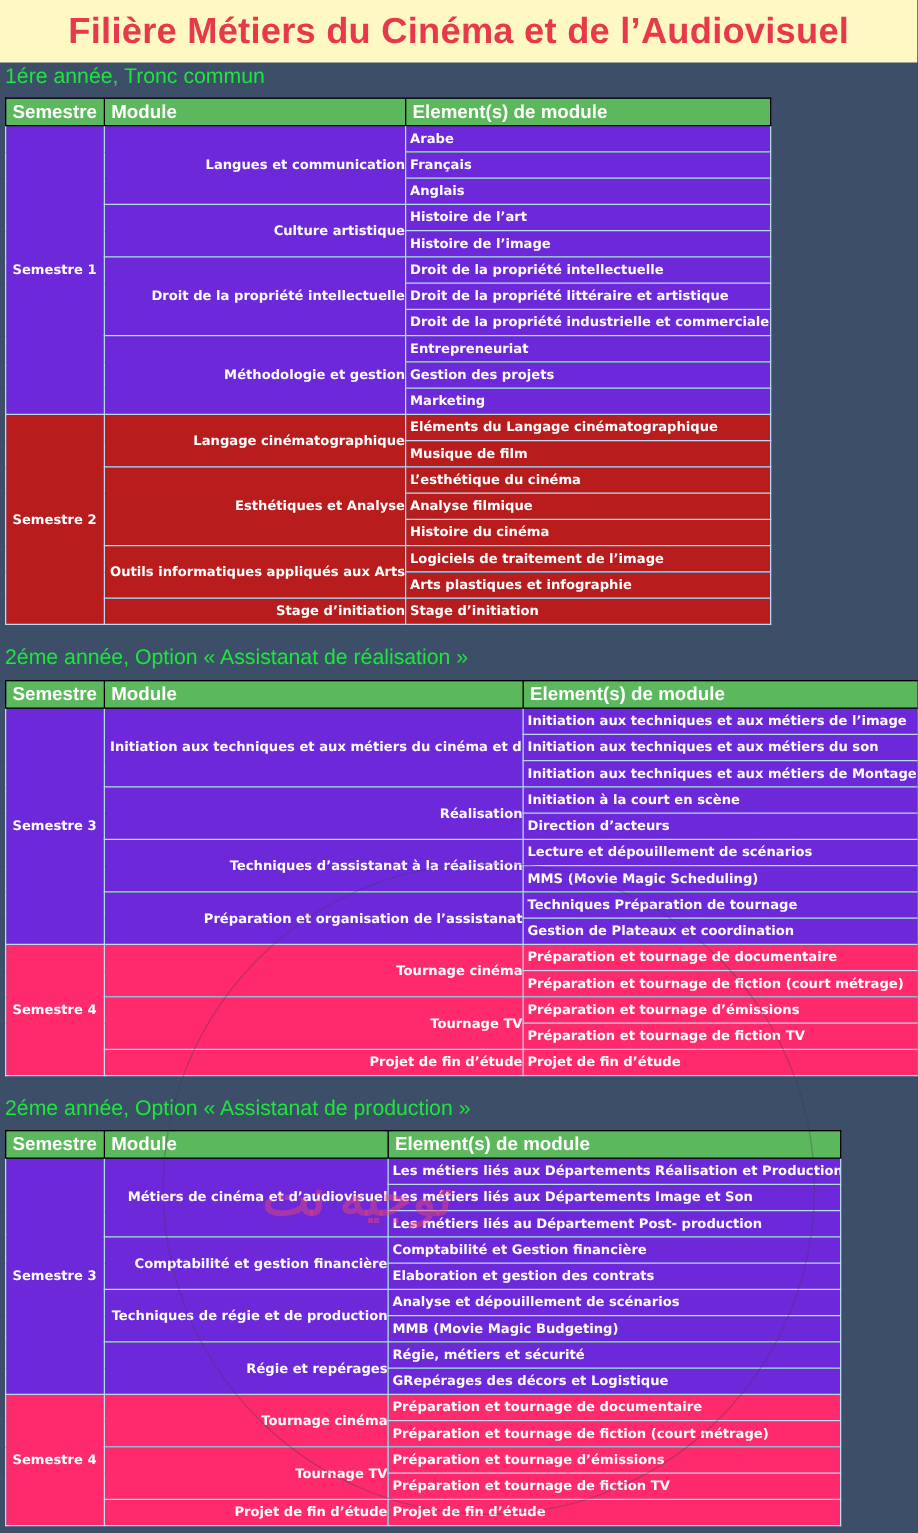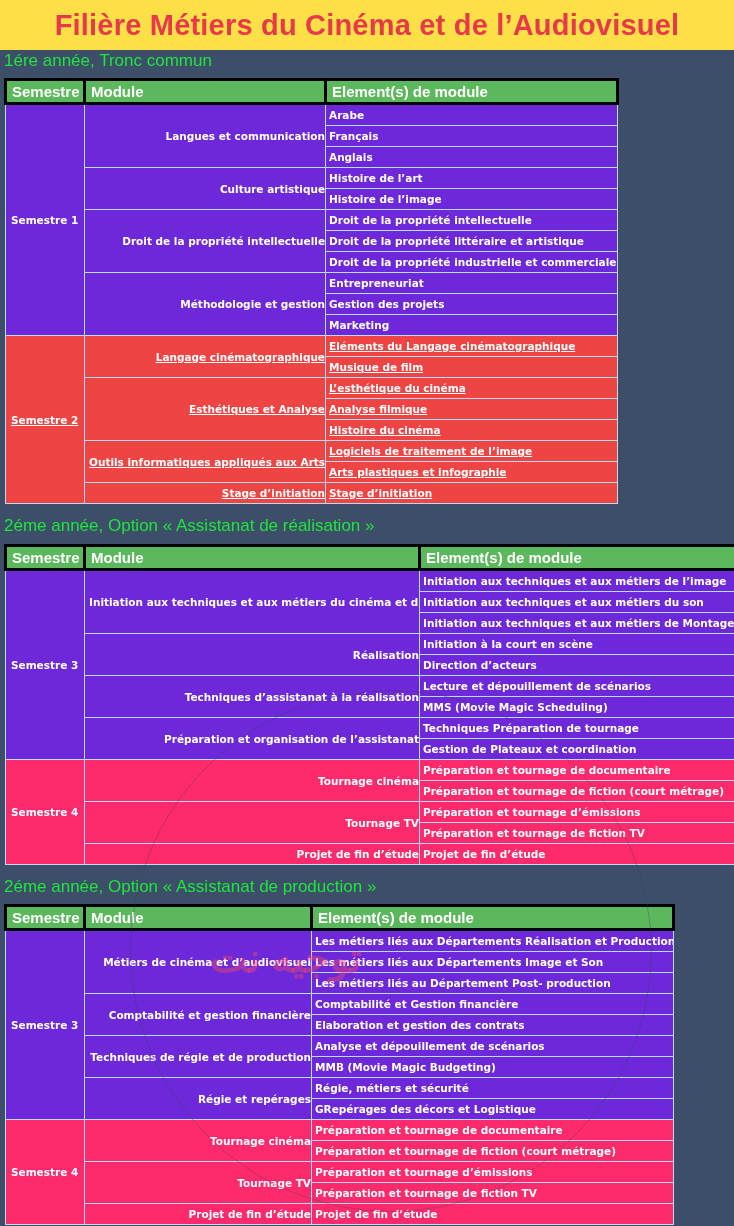--- a/index.html
+++ b/index.html
@@ -4,51 +4,51 @@
 <style>
   html, body { margin:0; padding:0; }
   body {
     width:734px; height:1226px; overflow:hidden;
     background:#3c4e68;
     font-family:"DejaVu Sans", sans-serif;
     position:relative;
   }
   .title-bar {
     position:absolute; left:0; top:0; width:734px; height:50px;
-    background:#fde047;
+    background:#fef9c3;
     display:flex; align-items:center; justify-content:center;
   }
   .title-bar h1 {
     margin:0; font-family:"Liberation Sans", sans-serif; font-weight:bold;
     font-size:29px; color:#e8394b; letter-spacing:0.2px;
   }
   .section-title {
     position:absolute; left:4px; margin:0;
     font-family:"Liberation Sans", sans-serif; font-weight:normal;
     font-size:17px; color:#1ee63c;
   }
   table.curr {
     position:absolute; border-collapse:collapse; table-layout:fixed;
     font-family:"DejaVu Sans", sans-serif; font-weight:bold; color:#ffffff;
   }
   table.curr th {
     background:#5cb85c; color:#ffffff; text-align:left;
     font-family:"Liberation Sans", sans-serif; font-weight:bold;
     font-size:15px; height:21px; padding:0 0 0 5px;
-    border:3px solid #000000; white-space:nowrap; overflow:hidden;
+    border:1px solid #000000; white-space:nowrap; overflow:hidden;
   }
   table.curr td {
     font-size:10.5px; height:20px; padding:0 0 0 3px;
     white-space:nowrap; overflow:hidden;
     border:1px solid #b8dcf7;
   }
   table.curr td.sem { padding-left:5px; }
   table.curr td.mod { padding-left:4px;text-align:right; }
   .blue td { background:#6d28d9; border-color:#a6d4f7; }
-  .purple td { background:#ef4444; border-color:#e2a6f5;text-decoration:underline; }
+  .purple td { background:#b91c1c; border-color:#e2a6f5; }
   .pink td { background:#fe2a6b; border-color:#ffb3c9; }
   .watermark {
     position:absolute; left:130px; top:690px; width:520px; height:520px;
     border-radius:50%; border:1px solid rgba(60,60,90,0.35);
     pointer-events:none;
   }
   .watermark-text {
     position:absolute; left:210px; top:935px;
     font-family:Liberation Sans, sans-serif; font-size:40px; font-weight:bold;
     color:rgba(235,70,110,0.45); pointer-events:none;

